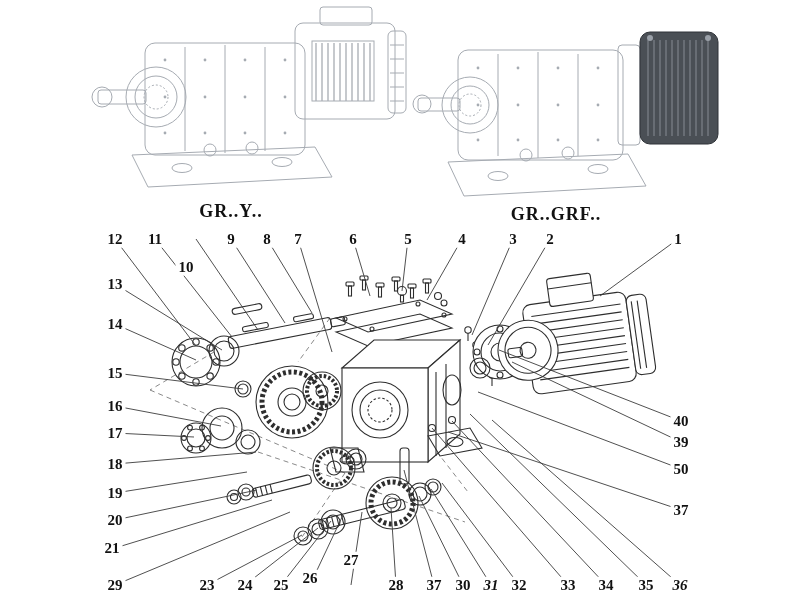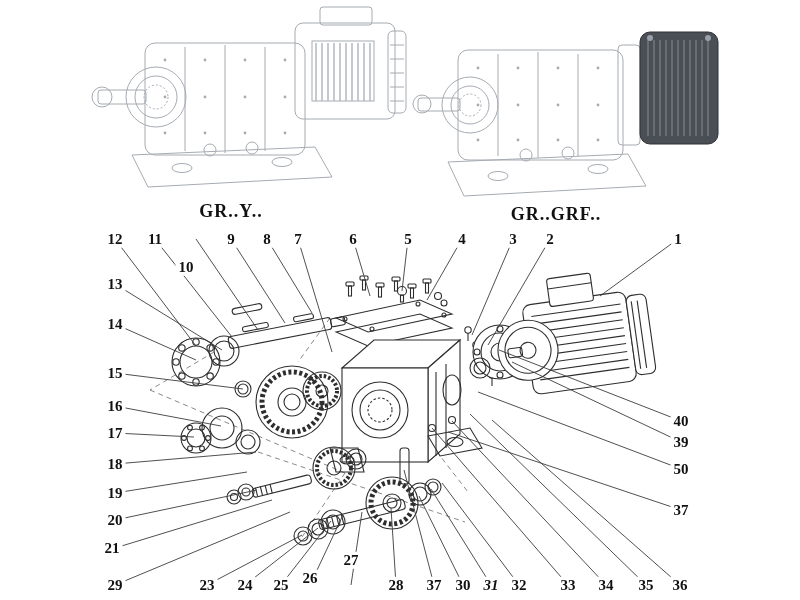--- a/index.html
+++ b/index.html
@@ -406,20 +406,20 @@
       <div class="callout" style="left: 310px; top: 578px;">26</div>
       <div class="callout" style="left: 351px; top: 560px;">27</div>
       <div class="callout" style="left: 396px; top: 585px;">28</div>
       <div class="callout" style="left: 434px; top: 585px;">37</div>
       <div class="callout" style="left: 463px; top: 585px;">30</div>
       <div class="callout" style="left: 491px; top: 585px; font-style: italic;">31</div>
       <div class="callout" style="left: 519px; top: 585px;">32</div>
       <div class="callout" style="left: 568px; top: 585px;">33</div>
       <div class="callout" style="left: 606px; top: 585px;">34</div>
       <div class="callout" style="left: 646px; top: 585px;">35</div>
-      <div class="callout" style="left: 680px; top: 585px;">36</div>
+      <div class="callout" style="left: 680px; top: 585px; font-style: italic;">36</div>
       <div class="callout" style="left: 681px; top: 510px;">37</div>
       <div class="callout" style="left: 681px; top: 469px;">50</div>
       <div class="callout" style="left: 681px; top: 442px;">39</div>
       <div class="callout" style="left: 681px; top: 421px;">40</div>
     </div>
 
 </div>
 
 </body></html>

